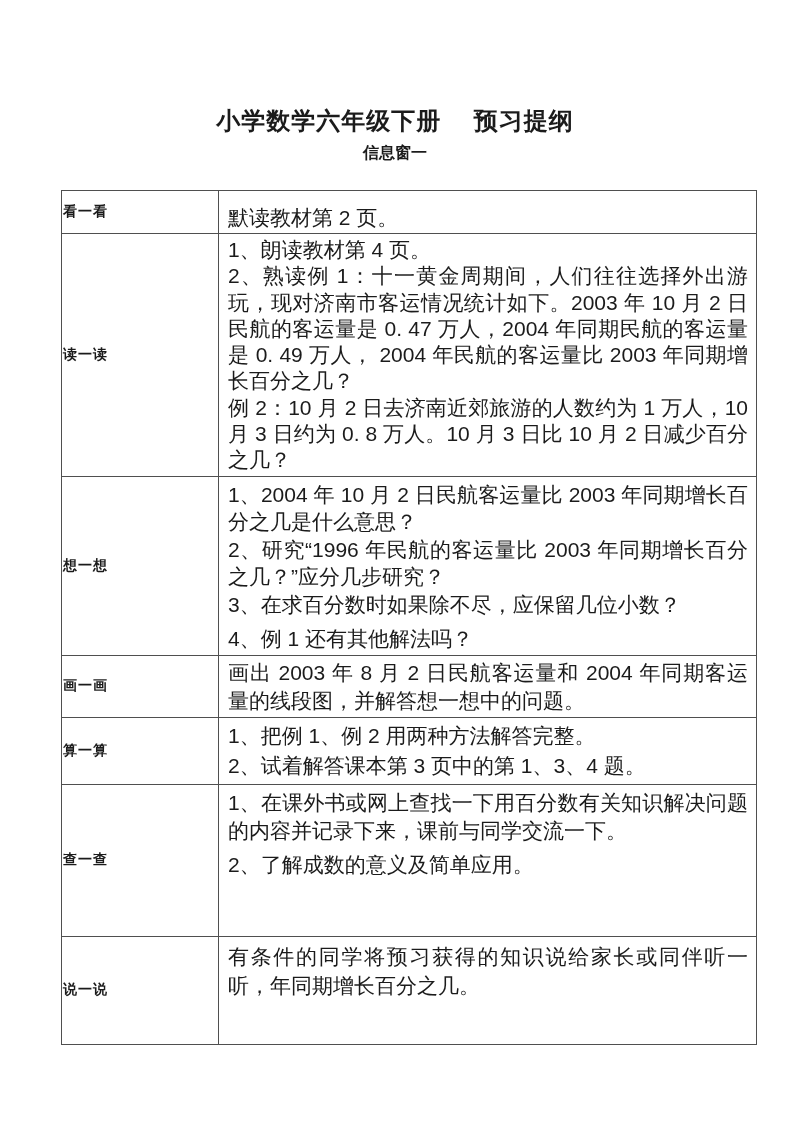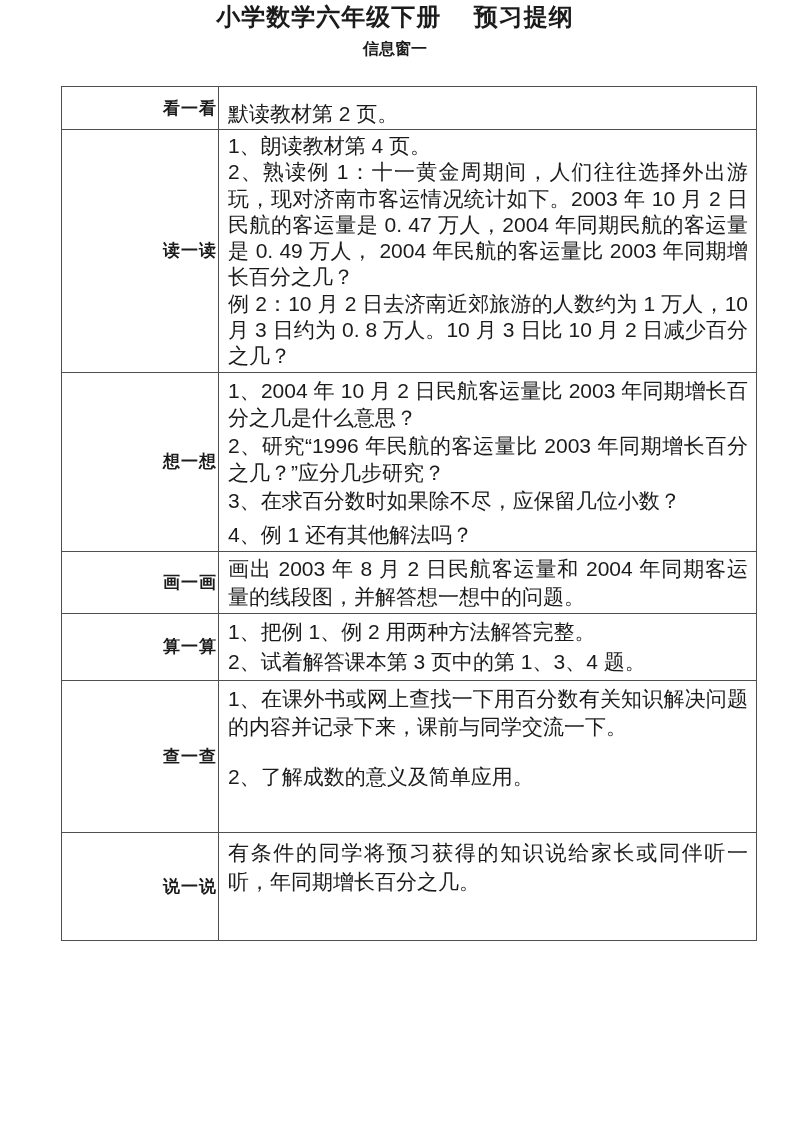--- a/index.html
+++ b/index.html
@@ -10,20 +10,21 @@
     font-family: "Liberation Sans", "DejaVu Sans", sans-serif;
   }
   .page {
     position: relative;
     width: 790px;
     height: 1122px;
     background: #ffffff;
     overflow: hidden;
   }
   .header {
+    padding-top: 104px;
     text-align: center;
   }
   .doc-title {
     margin: 0;
     font-size: 24px;
     line-height: 34px;
     font-weight: 700;
     letter-spacing: 1px;
   }
   .doc-subtitle {
@@ -42,23 +43,23 @@
     border-collapse: collapse;
     table-layout: fixed;
     width: 674px;
     margin: 26px 0 0 61px;
   }
   table.outline td {
     border: 1.5px solid #4f4f4f;
   }
   td.label-cell {
     width: 154px;
-    text-align: right;
+    text-align: left;
     vertical-align: middle;
-    font-size: 17px;
+    font-size: 14px;
     font-weight: 700;
     letter-spacing: 1px;
   }
   td.content-cell {
     width: 520px;
     vertical-align: top;
     padding: 14px 8px 2px 9px;
     font-size: 21px;
     line-height: 28px;
   }
@@ -74,21 +75,21 @@
   tr.r4 { height: 67px; }
   tr.r5 { height: 152px; }
   tr.r6 { height: 108px; }
   tr.r0 td.content-cell { line-height: 26px; }
   tr.r1 td.content-cell { line-height: 26.3px; padding-top: 3px; }
   tr.r2 td.content-cell { padding-top: 4px; line-height: 27.5px; }
   tr.r2 p.spaced-top { margin-top: 7px; }
   tr.r3 td.content-cell { padding-top: 3px; }
   tr.r4 p + p { margin-top: 2px; }
   tr.r4 td.content-cell { padding-top: 4px; }
-  tr.r5 p + p { margin-top: 22px; }
+  tr.r5 p + p { margin-top: 6px; }
   tr.r5 td.content-cell { padding-top: 4px; }
   tr.r6 td.content-cell { padding-top: 5px; line-height: 29px; }
 </style>
 </head>
 <body>
 
 <div class="page">
   <div class="header">
     <h1 class="doc-title">小学数学六年级下册　 预习提纲</h1>
     <h3 class="doc-subtitle2">信息窗一</h3>

